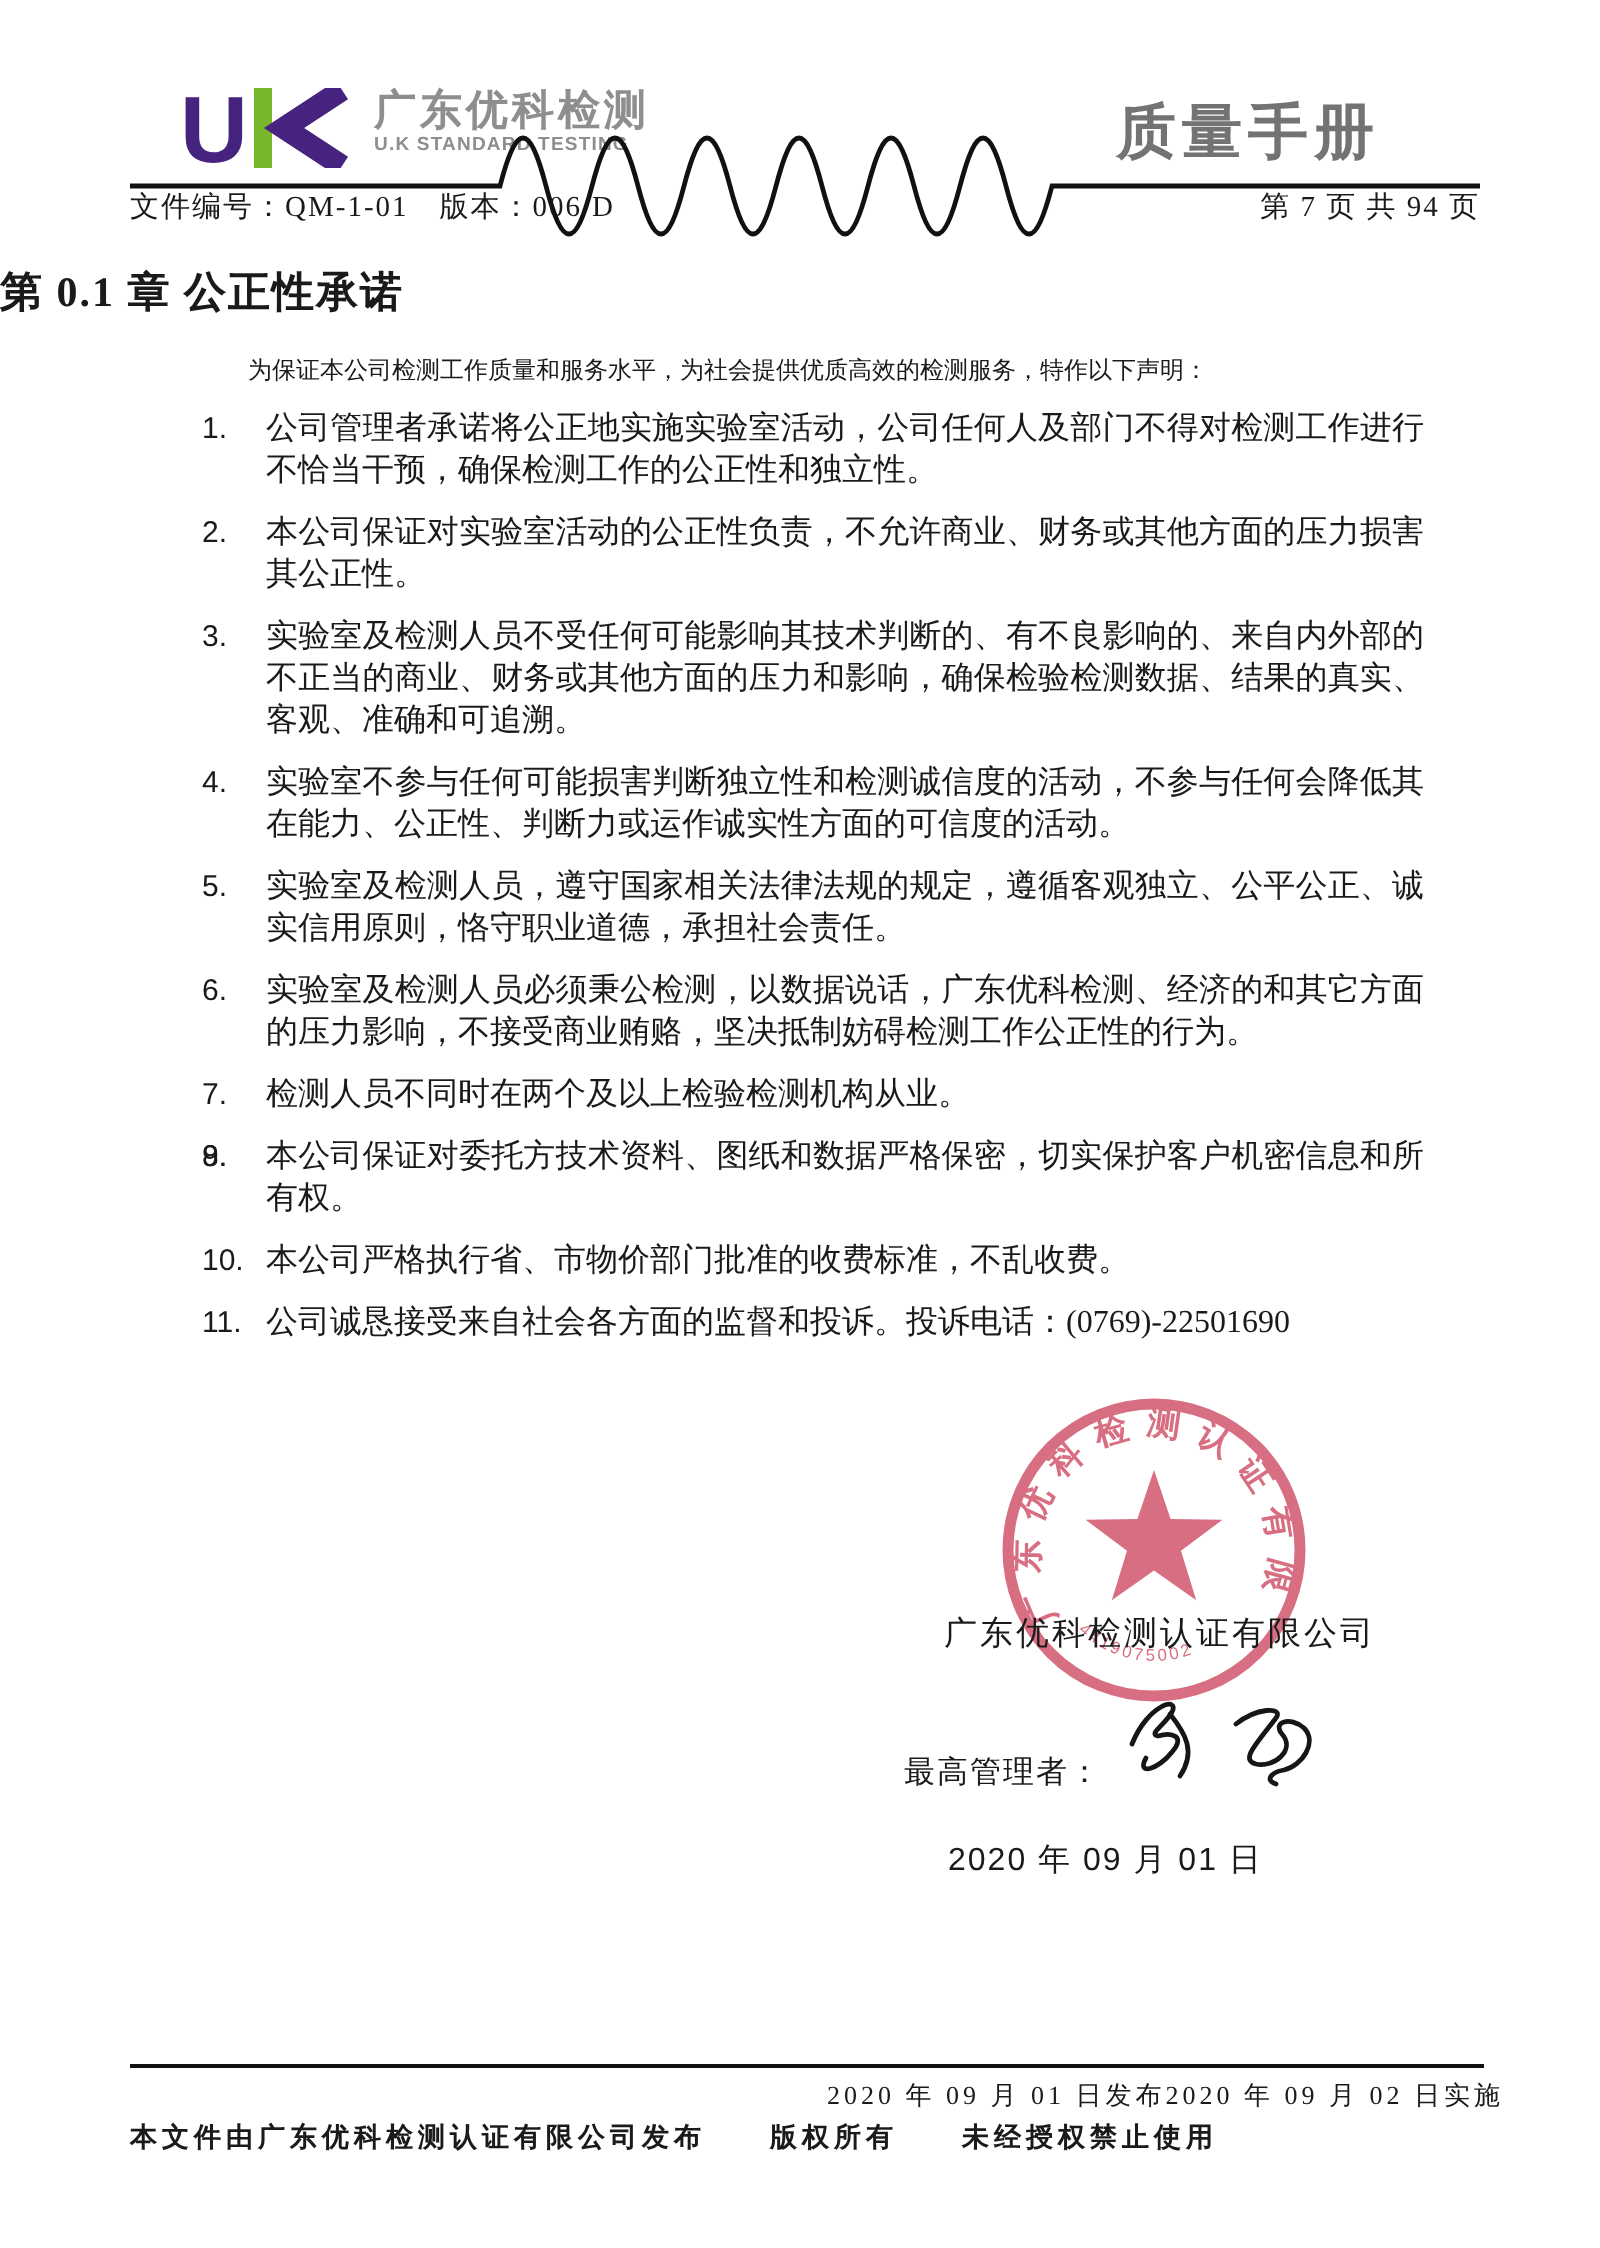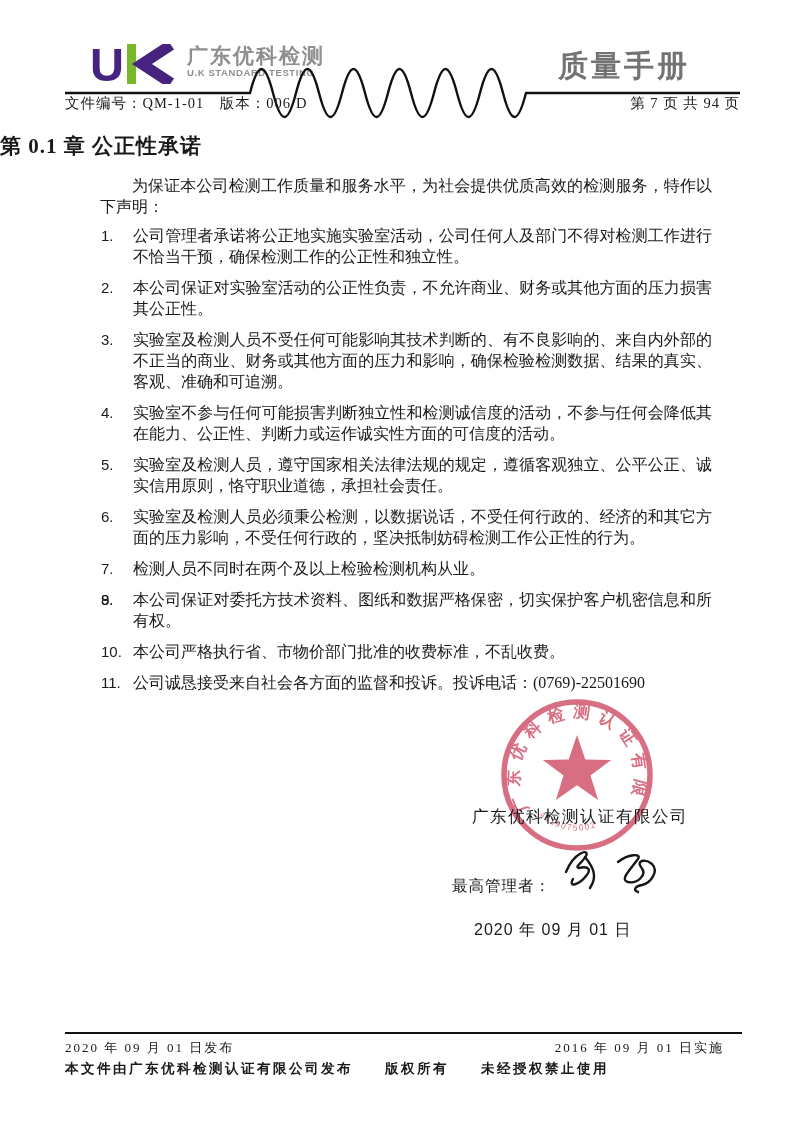--- a/index.html
+++ b/index.html
@@ -20,35 +20,35 @@
   .logo-text{margin-left:7px;padding-top:1px;}
   .logo-cn{font-family:"Liberation Sans",sans-serif;font-weight:bold;font-size:21px;line-height:22px;color:#8e8e8e;letter-spacing:2px;}
   .logo-en{font-family:"Liberation Sans",sans-serif;font-weight:bold;font-size:9.5px;line-height:12px;color:#8e8e8e;letter-spacing:0.6px;}
   .doc-type{position:absolute;right:110px;top:46px;font-family:"Liberation Sans",sans-serif;font-weight:bold;font-size:30px;letter-spacing:3px;color:#737373;}
   .wave{position:absolute;left:65px;top:62px;}
   .info-row{position:absolute;left:65px;right:60px;top:94px;display:flex;justify-content:space-between;font-size:14.5px;letter-spacing:1px;font-family:Liberation Serif, serif;}
 
   
   h1.chapter{margin:14px 0 0;text-align:left;font-size:21px;font-weight:bold;letter-spacing:1px;}
   .content{margin:0 88px 0 100px;}
-  p.intro{margin:15px 0 0;text-indent:2em;text-align:justify;font-size:16px;line-height:21px;}
+  p.intro{margin:15px 0 0;text-indent:2em;text-align:justify;font-size:12px;line-height:21px;}
   ol.decl{margin:8px 0 0;padding:0;list-style:none;}
   ol.decl li{position:relative;padding-left:33px;margin-bottom:10px;text-align:justify;font-size:16px;line-height:21px;}
   ol.decl .num{position:absolute;left:1px;top:0;font-family:"Liberation Sans",sans-serif;font-size:15px;line-height:21px;}
 
   
   .seal{position:absolute;left:496px;top:694px;}
   .sig-company{position:absolute;left:472px;top:806px;font-size:16.5px;letter-spacing:1.5px;}
   .sig-manager{position:absolute;left:452px;top:876px;font-size:15.5px;letter-spacing:1px;}
   .sig-hand{position:absolute;left:560px;top:842px;}
   .sig-date{position:absolute;left:474px;top:920px;font-family:"Liberation Sans",sans-serif;font-size:16px;letter-spacing:1px;}
 
   
   .foot-rule{position:absolute;left:65px;right:58px;top:1032px;border-top:2px solid #111;}
-  .foot-dates{position:absolute;left:65px;right:76px;top:1039px;display:flex;justify-content:space-between;font-size:13px;letter-spacing:2px;}
+  .foot-dates{position:absolute;left:65px;right:48px;top:1039px;display:flex;justify-content:flex-end;font-size:13px;letter-spacing:2px;}
   .foot-copyright{position:absolute;left:65px;right:58px;top:1060px;text-align:left;font-size:13.5px;font-weight:bold;letter-spacing:2.5px;}
 </style>
 </head>
 <body>
 
 <div class="page">
 
   <header class="header">
 
     <div class="logo">
@@ -86,21 +86,21 @@
 
   <div class="content">
     <p class="intro">为保证本公司检测工作质量和服务水平，为社会提供优质高效的检测服务，特作以下声明：</p>
 
     <ol class="decl">
       <li><span class="num">1.</span><span>公司管理者承诺将公正地实施实验室活动，公司任何人及部门不得对检测工作进行不恰当干预，确保检测工作的公正性和独立性。</span></li>
       <li><span class="num">2.</span><span>本公司保证对实验室活动的公正性负责，不允许商业、财务或其他方面的压力损害其公正性。</span></li>
       <li><span class="num">3.</span><span>实验室及检测人员不受任何可能影响其技术判断的、有不良影响的、来自内外部的不正当的商业、财务或其他方面的压力和影响，确保检验检测数据、结果的真实、客观、准确和可追溯。</span></li>
       <li><span class="num">4.</span><span>实验室不参与任何可能损害判断独立性和检测诚信度的活动，不参与任何会降低其在能力、公正性、判断力或运作诚实性方面的可信度的活动。</span></li>
       <li><span class="num">5.</span><span>实验室及检测人员，遵守国家相关法律法规的规定，遵循客观独立、公平公正、诚实信用原则，恪守职业道德，承担社会责任。</span></li>
-      <li><span class="num">6.</span><span>实验室及检测人员必须秉公检测，以数据说话，不受任何行政的、经济的和其它方面的压力影响，不受任何行政的，坚决抵制妨碍检测工作公正性的行为。</span></li>
+      <li><span class="num">6.</span><span>实验室及检测人员必须秉公检测，以数据说话，广东优科检测、经济的和其它方面的压力影响，不接受商业贿赂，坚决抵制妨碍检测工作公正性的行为。</span></li>
       <li><span class="num">7.</span><span>检测人员不同时在两个及以上检验检测机构从业。</span></li>
       <li><span class="num">8.</span></li>
       <li><span class="num">9.</span><span>本公司保证对委托方技术资料、图纸和数据严格保密，切实保护客户机密信息和所有权。</span></li>
       <li><span class="num">10.</span><span>本公司严格执行省、市物价部门批准的收费标准，不乱收费。</span></li>
       <li><span class="num">11.</span><span>公司诚恳接受来自社会各方面的监督和投诉。投诉电话：(0769)-22501690</span></li>
     </ol>
   </div>
 
   <svg class="seal" width="162" height="162" viewBox="-81 -81 162 162" xmlns="http://www.w3.org/2000/svg">
     <g opacity="0.8" fill="#cf4a62" stroke="none">
@@ -126,17 +126,17 @@
       <path d="M25,15 C33,25 38,34 30,46"></path>
       <path d="M58,20 C68,12 82,11 78,17 C68,30 60,38 68,40 C77,42 88,33 81,25 C76,19 85,16 92,22 C99,29 91,41 82,43 C76,44 72,48 78,50"></path>
     </g>
   </svg>
 
   <div class="sig-date">2020 年 09 月 01 日</div>
 
   <div class="foot-rule"></div>
   <div class="foot-dates">
     <span>2020 年 09 月 01 日发布</span>
-    <span>2016 年 09 月 01 日实施</span>
+    <span>2020 年 09 月 02 日实施</span>
   </div>
   <div class="foot-copyright">本文件由广东优科检测认证有限公司发布　　版权所有　　未经授权禁止使用</div>
 
 </div>
 
 </body></html>

